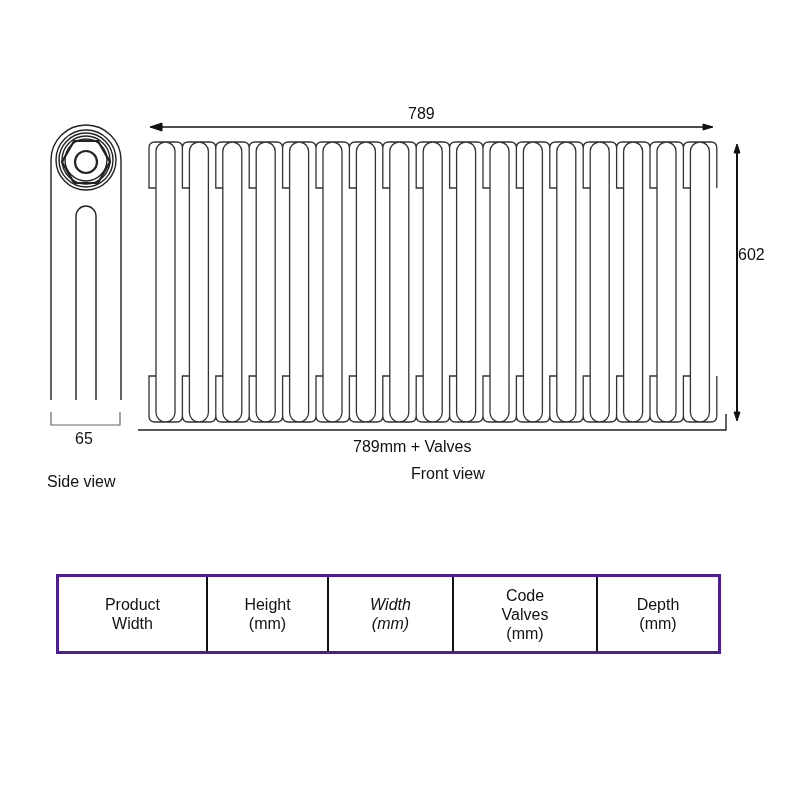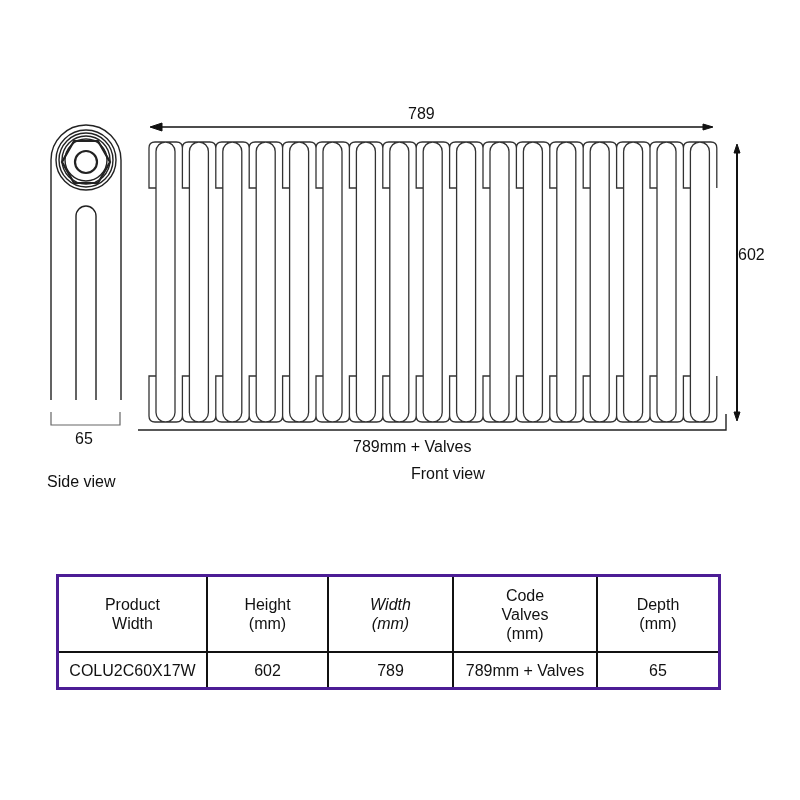--- a/index.html
+++ b/index.html
@@ -77,21 +77,14 @@
     <td style="width:142px;">
       <div>Code</div>
       <div>Valves</div>
       <div>(mm)</div>
     </td>
     <td style="width:120px;margin-top:29px;">
       <div>Depth</div>
       <div>(mm)</div>
     </td>
   </tr>
-  <tr class="row">
-    <td>COLU2C60X17W</td>
-    <td>602</td>
-    <td>789</td>
-    <td>789mm + Valves</td>
-    <td>65</td>
-  </tr>
 </tbody>
   </table>
 
 </body></html>

